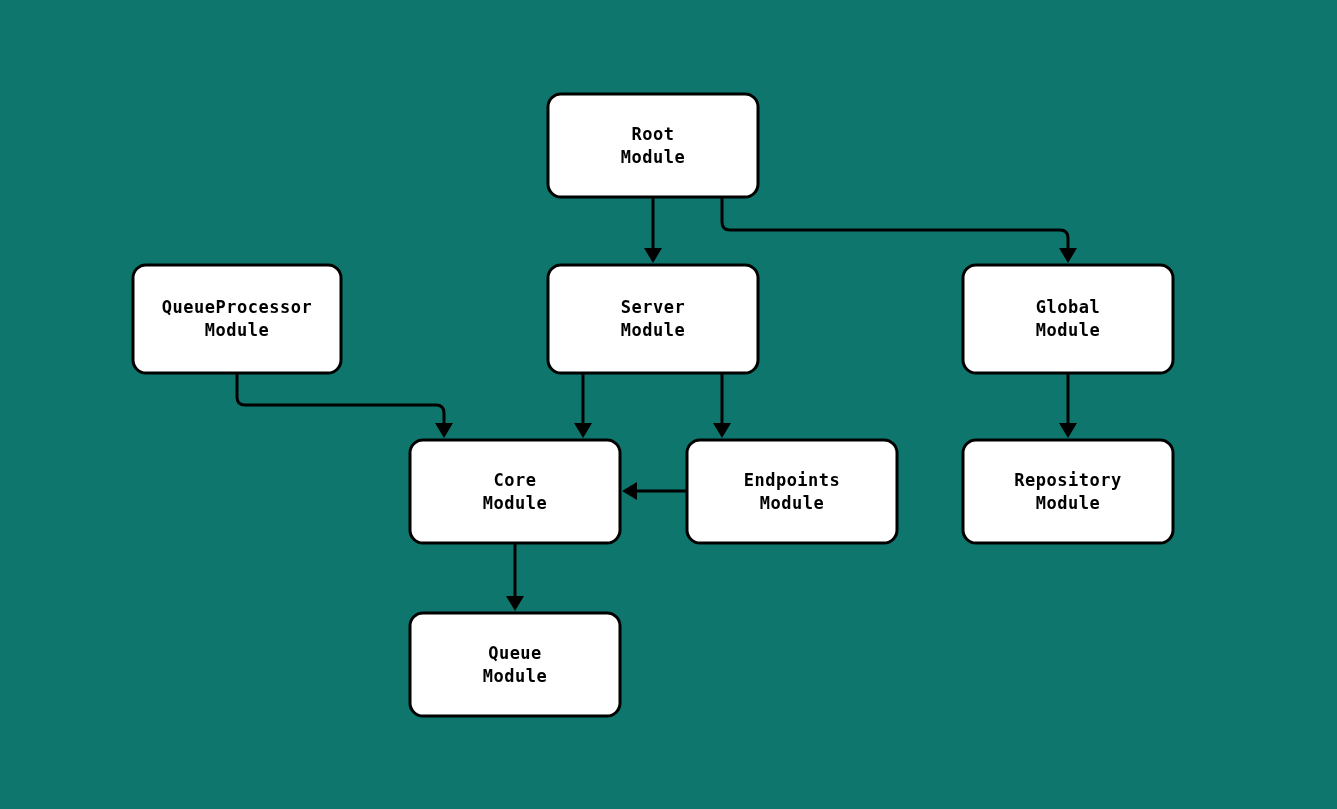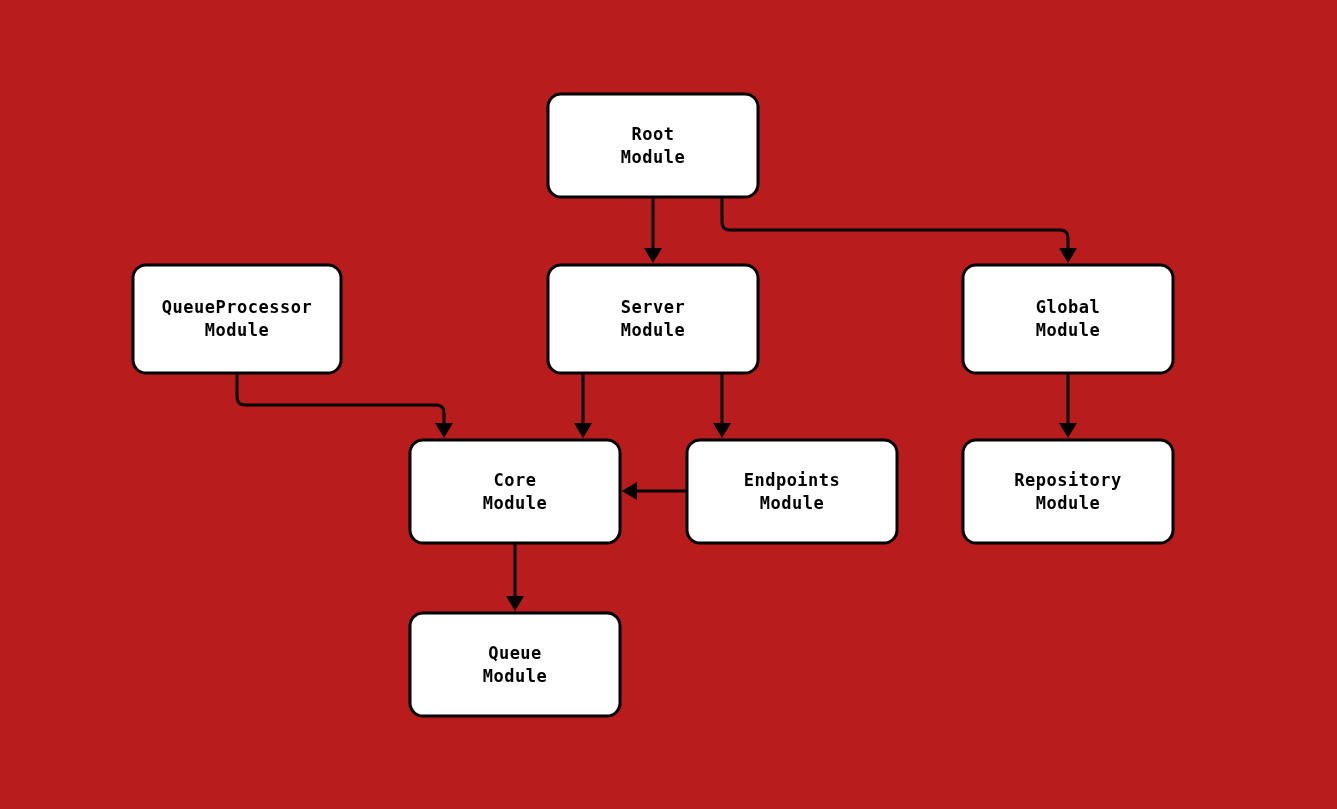--- a/index.html
+++ b/index.html
@@ -4,21 +4,21 @@
 <style>
   html, body {
     margin: 0;
     padding: 0;
     background: #ffffff;
   }
   #canvas {
     position: relative;
     width: 1337px;
     height: 809px;
-    background: #b91c1c;
+    background: #0f766e;
     overflow: hidden;
     font-family: "DejaVu Sans Mono", "Liberation Mono", monospace;
   }
   #diagram-svg {
     position: absolute;
     top: 0;
     left: 0;
     width: 1337px;
     height: 809px;
     display: block;

